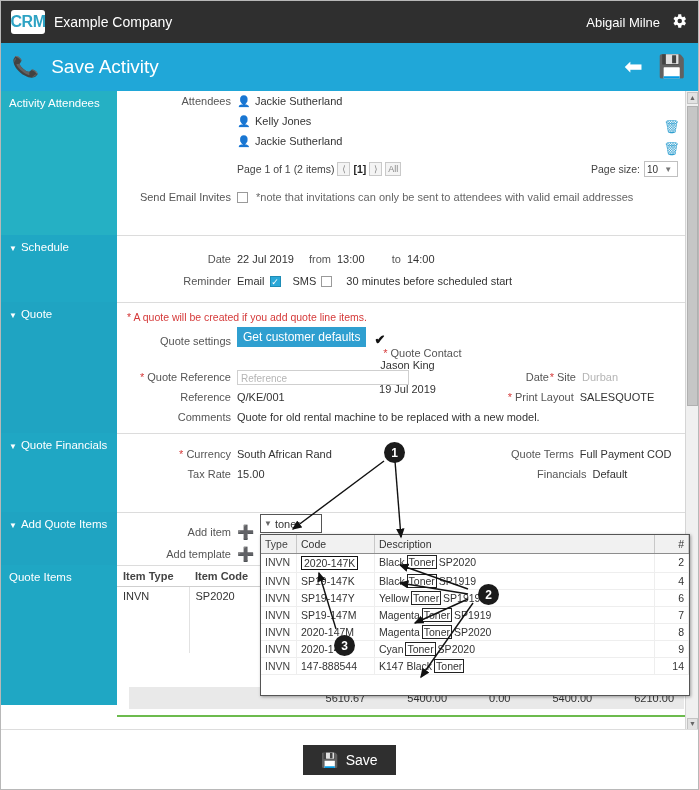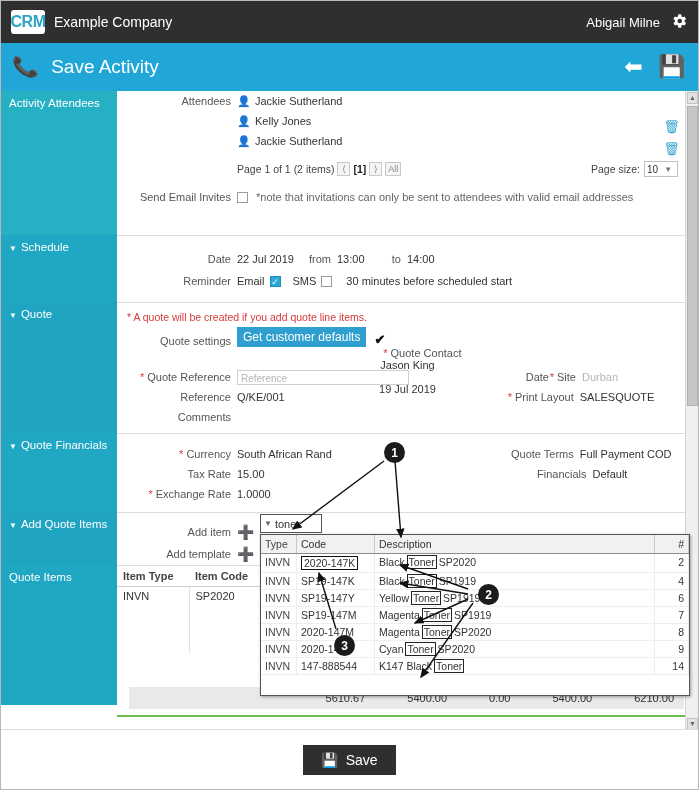--- a/index.html
+++ b/index.html
@@ -421,41 +421,38 @@
 
         <div class="row" style="height:20px;">
           <div class="lbl" style="width:120px;">Reference</div>
           <span class="val">Q/KE/001</span>
           <span class="lbl" style="width:175px;margin-left:120px;"><span class="req">*</span> <span>Print Layout</span></span>
           <span class="val">SALESQUOTE</span>
         </div>
 
         <div class="row" style="height:20px;">
           <div class="lbl" style="width:120px;">Comments</div>
+          <span class="val">Quote for old rental machine to be replaced with a new model.</span>
         </div>
       </div>
 
       <div class="hr-line"></div>
 
       <div style="height:78px;padding-top:10px;">
         <div class="row" style="height:20px;">
           <div class="lbl" style="width:120px;"><span class="req">*</span> <span>Currency</span></div>
           <span class="val">South African Rand</span>
           <span class="lbl" style="width:160px;margin-left:88px;">Quote Terms</span>
           <span class="val">Full Payment COD</span>
         </div>
         <div class="row" style="height:20px;">
           <div class="lbl" style="width:120px;">Tax Rate</div>
           <span class="val">15.00</span>
           <span class="lbl" style="width:160px;margin-left:168px;">Financials</span>
           <span class="val">Default</span>
-        </div>
-        <div class="row" style="height:20px;">
-          <div class="lbl" style="width:120px;"><span class="req">*</span> <span>Exchange Rate</span></div>
-          <span class="val">1.0000</span>
         </div>
       </div>
 
       <div class="hr-line"></div>
 
       <div style="height:52px;padding-top:8px;position:relative;">
         <div class="row" style="height:22px;">
           <div class="lbl" style="width:120px;">Add item</div>
           <span style="color:#f0a21c;font-size:14px;line-height:12px;">➕</span>
         </div>

